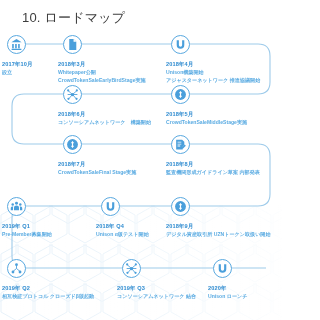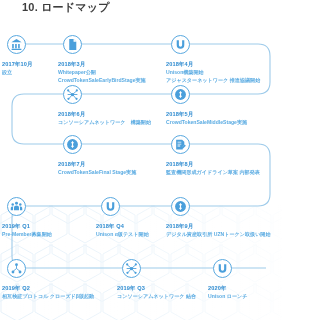--- a/index.html
+++ b/index.html
@@ -10,22 +10,22 @@
     overflow:hidden;position:relative;
     -webkit-font-smoothing:antialiased;
   }
 
   .hex-bg{
     position:absolute;left:0;top:205px;width:282px;height:115px;
     opacity:.5;pointer-events:none;
   }
 
   .title{
-    position:absolute;left:22px;top:0;
-    font-size:11px;font-weight:700;color:#3d3d3d;
+    position:absolute;left:22px;top:9px;
+    font-size:13px;font-weight:400;color:#3d3d3d;
     letter-spacing:.2px;
   }
 
   .track{position:absolute;left:0;top:28px;width:282px;height:292px;}
   .track svg{position:absolute;left:0;top:0;}
 
   .node{position:absolute;width:19px;height:19px;}
   .node .ring{
     position:absolute;left:0;top:0;width:19px;height:19px;
     border-radius:50%;background:#ffffff;

